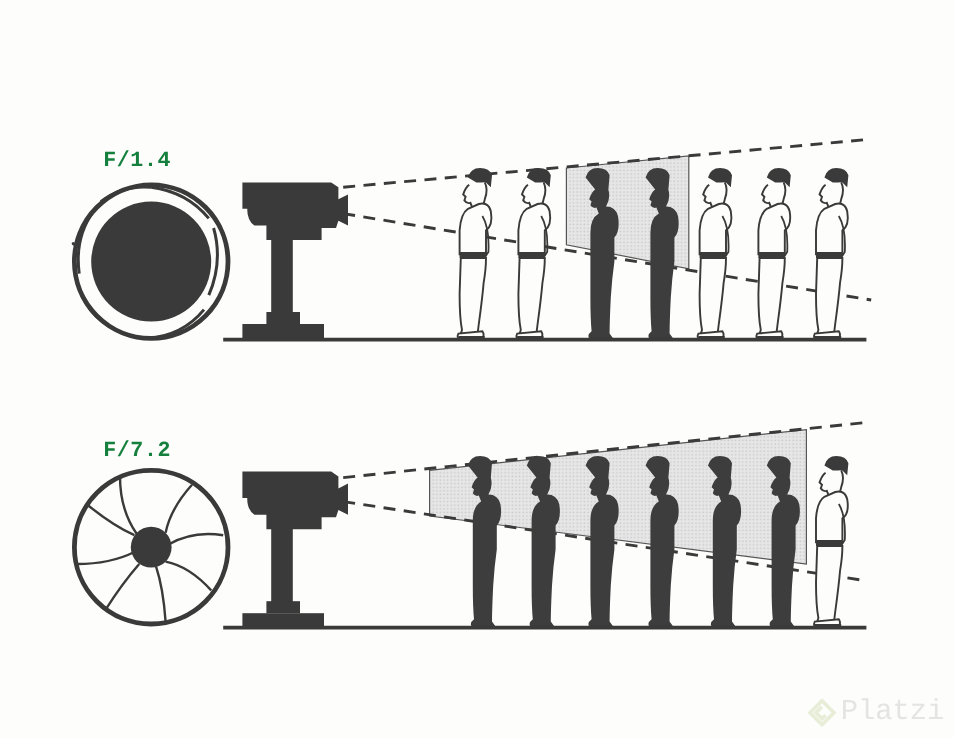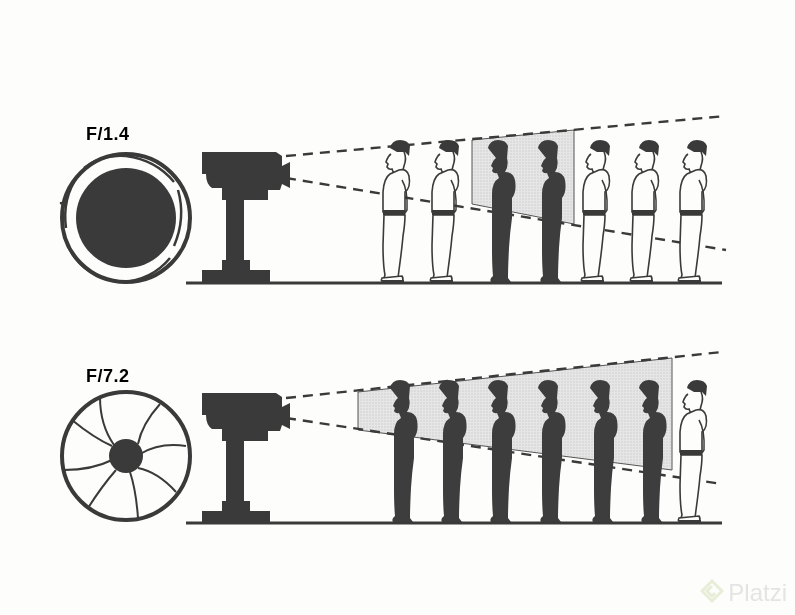--- a/index.html
+++ b/index.html
@@ -3,28 +3,28 @@
   <meta charset="utf-8">
   <style>
     html, body { margin: 0; padding: 0; }
     body {
       width: 795px; height: 615px;
       background: #fdfdfb;
       position: relative; overflow: hidden;
       font-family: "Liberation Sans", sans-serif;
     }
     .label {
-      position: absolute; font-weight: bold; font-size: 18px; color: #000000;
-      letter-spacing: 0.5px; font-family: Liberation Sans, sans-serif;
+      position: absolute; font-weight: bold; font-size: 18px; color: #15803d;
+      letter-spacing: 0.5px; font-family: Liberation Mono, monospace;
     }
     svg { position: absolute; left: 0; top: 0; }
     .watermark {
       position: absolute; right: 8px; bottom: 8px;
-      display: flex; gap: 4px;
-      color: #e4e4e4; font-size: 24px; font-family: Liberation Sans, sans-serif;
+      display: flex; align-items: center; gap: 4px;
+      color: #e4e4e4; font-size: 24px; font-family: Liberation Mono, monospace;
     }
     .wm-icon { width: 24px; height: 24px; }
   </style>
 </head>
 <body>
 
 <div class="label" style="left:86px; top:124px;">F/1.4</div>
 
 <div class="label" style="left:86px; top:366px;">F/7.2</div>
 

